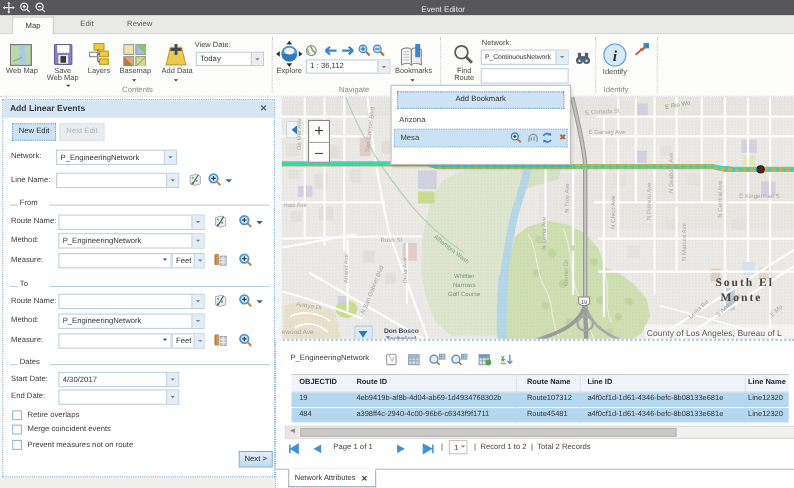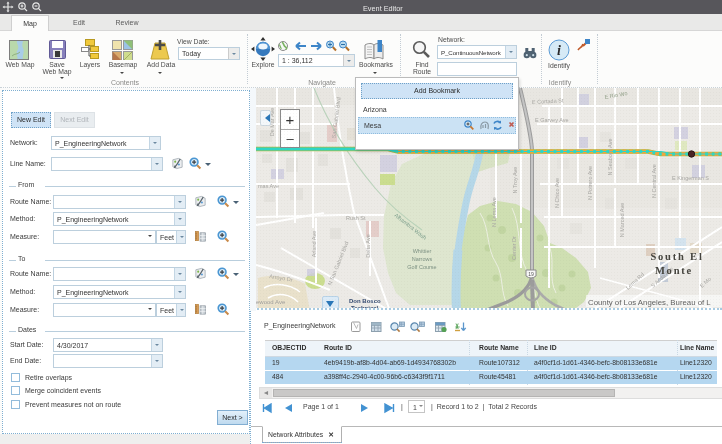--- a/index.html
+++ b/index.html
@@ -3,21 +3,21 @@
 <meta charset="utf-8">
 <style>
 * { margin:0; padding:0; box-sizing:border-box; }
 html,body { width:722px; height:444px; overflow:hidden; font-family:"Liberation Sans", sans-serif; background:#fbfbfa; }
 #app { position:relative; width:722px; height:444px; }
 .abs { position:absolute; }
 .dots { background-image: radial-gradient(#dfe3e6 0.6px, rgba(0,0,0,0) 0.9px); background-size:4px 4px; }
 .dotsg { background-image: radial-gradient(#d4d6d6 0.6px, rgba(0,0,0,0) 0.9px); background-size:4px 4px; }
 
 #topbar { left:0; top:0; width:722px; height:14px; background:#57565b; }
-#topbar .title { position:absolute; left:363px; top:3.5px; color:#e8e8e8; font-size:7.3px; }
+#topbar .title { position:absolute; left:383px; top:3.5px; color:#e8e8e8; font-size:7.3px; }
 
 #tabrow { left:0; top:14px; width:722px; height:17px; background:#e9e9e8; border-bottom:1px solid #d6d6d6;}
 .tab { position:absolute; top:1px; height:16px; font-size:7px; color:#5a5a5a; text-align:center; line-height:16px; }
 #tab-map { left:11px; width:38px; background:#fcfcfb; border:1px solid #cfcfcf; border-bottom:none; color:#333; }
 
 #ribbon { left:0; top:31px; width:722px; height:57px; background:#fcfcfb; border-bottom:1px dotted #c9d2d8; }
 .rlabel { position:absolute; font-size:6.8px; color:#4c4c4c; text-align:center; }
 .glabel { position:absolute; font-size:7px; color:#8a8a88; text-align:center; }
 .vsep { position:absolute; top:3px; height:50px; width:0; border-left:1px dotted #c3ccd4; }
 .combo { position:absolute; background:#fff; border:1px solid #bccfdd; }
@@ -481,20 +481,21 @@
         <path d="M8.8,8.8 L12.3,12.3" stroke="#c98a4a" stroke-width="2.2"></path>
       </symbol>
       <symbol id="ic-ruler" viewBox="0 0 14 14">
         <rect x="1.5" y="1.5" width="3.4" height="10" fill="#d79b56" stroke="#b07a36" stroke-width="0.7"></rect>
         <path d="M1.5,3.5 h1.6 M1.5,5.5 h1.6 M1.5,7.5 h1.6 M1.5,9.5 h1.6" stroke="#8a5a20" stroke-width="0.7"></path>
         <rect x="6.5" y="3" width="6" height="9" fill="#c6cdd3" stroke="#8a949c" stroke-width="0.7"></rect>
         <path d="M6.5,6 h6 M6.5,9 h6 M9.5,3 v9" stroke="#f2f4f6" stroke-width="0.8"></path>
       </symbol>
     </defs>
       </svg>
+    <h1>Add Linear Events<span class="x">✕</span></h1>
     <div class="btn" style="left:8px;top:21px;width:40px;height:16px;background:#cfe3f6;border:1px dotted #6fa1c8;line-height:14px;">New Edit</div>
     <div class="btn" style="left:51px;top:21px;width:41px;height:16px;background:#e9edf0;border:1px solid #dde2e6;color:#b0b5ba;line-height:14px;">Next Edit</div>
 
     <div class="flabel" style="left:7px;top:48px;">Network:</div>
     <div class="combo" style="left:48px;top:45px;width:110px;height:14px;">
         <span class="txt">P_EngineeringNetwork</span>
         <span class="dd"></span>
       </div>
     <div class="flabel" style="left:7px;top:69px;">Line Name:</div>
     <div class="combo" style="left:48px;top:66px;width:112px;height:14px;">

